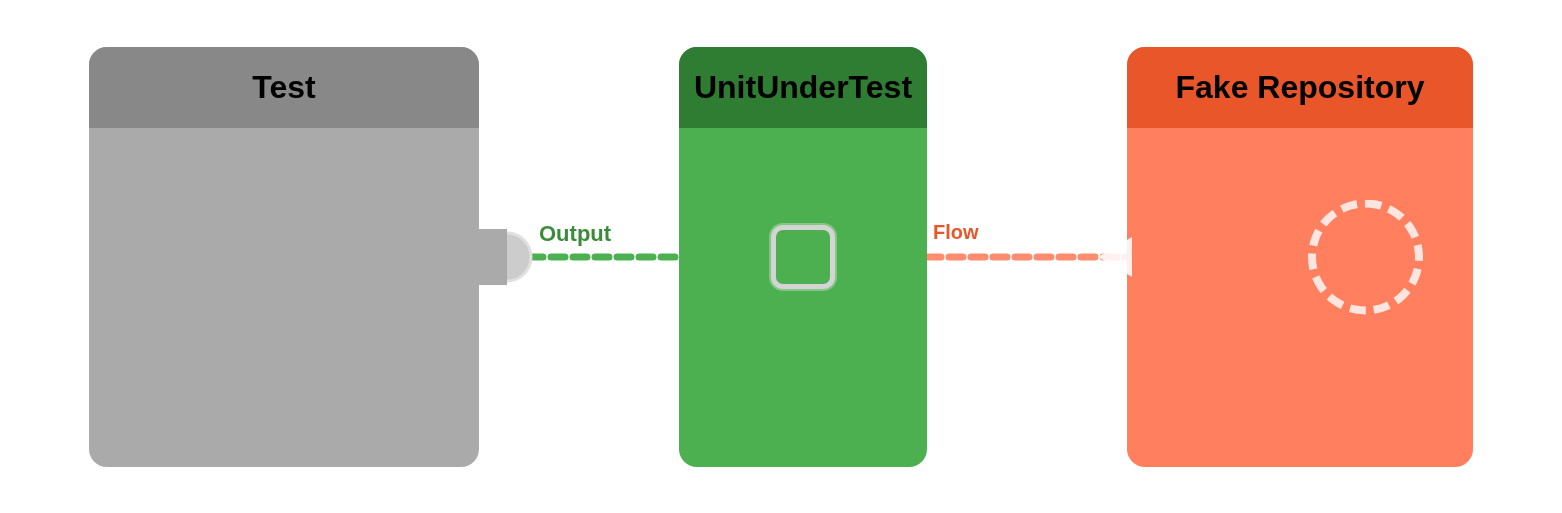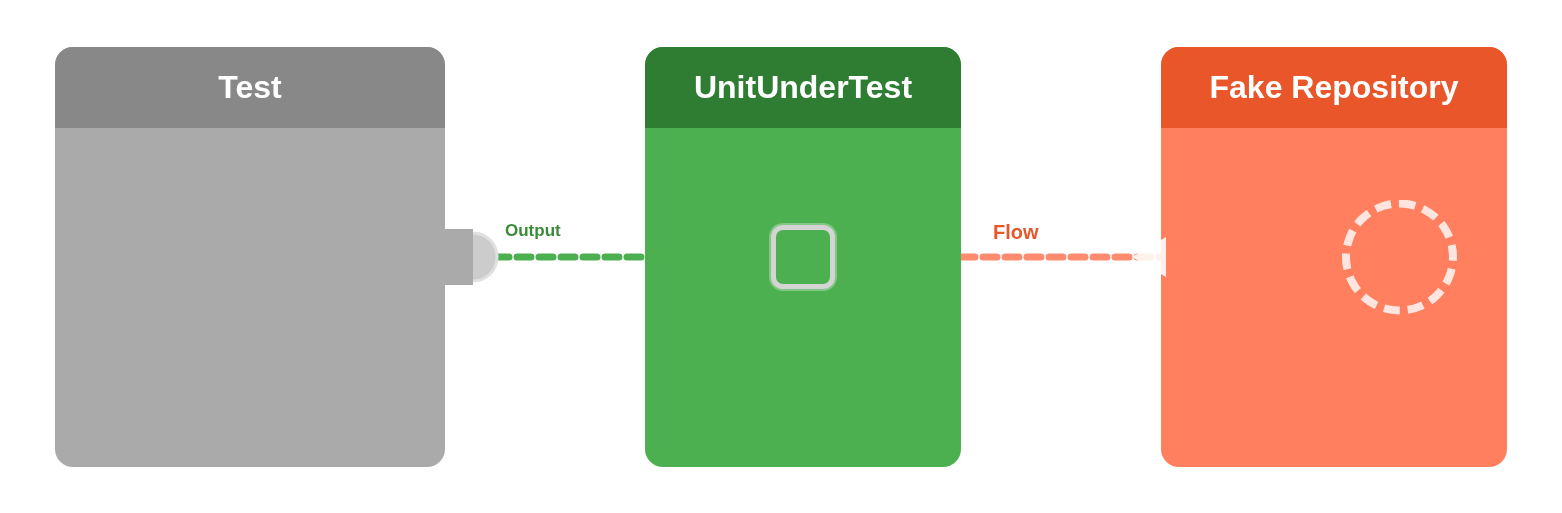--- a/index.html
+++ b/index.html
@@ -33,38 +33,38 @@
       flex-shrink: 0;
     }
 
     .box-test {
       width: 390px;
       height: 420px;
       background: #aaaaaa;
     }
 
     .box-unit {
-      width: 316px;
+      width: 248px;
       height: 420px;
       background: #4caf50;
     }
 
     .box-fake {
       width: 346px;
       height: 420px;
       background: #ff7f5e;
     }
 
     .box-header {
       width: 100%;
       padding: 22px 0;
       text-align: center;
       font-size: 32px;
       font-weight: 600;
-      color: #ffffff;
+      color: #000000;
     }
 
     .box-test .box-header {
       background: #888888;
     }
 
     .box-unit .box-header {
       background: #2e7d32;
     }
 
@@ -88,38 +88,38 @@
 
       <circle cx="28" cy="28" r="24" fill="#cccccc" stroke="#e0e0e0" stroke-width="3"></circle>
 
       <rect x="0" y="0" width="28" height="56" fill="#aaaaaa"></rect>
     </svg>
 
     <svg style="position:absolute; left:50px; top:50%; transform:translateY(-50%); width:150px; height:14px;">
       <line x1="0" y1="7" x2="150" y2="7" stroke="#4caf50" stroke-width="7" stroke-dasharray="14,8" stroke-linecap="round"></line>
     </svg>
 
-    <span style="position:absolute; top:4px; left:60px; color:#3a8c3a; font-size:17px; font-weight:600; white-space:nowrap;">Output</span>
+    <span style="position:absolute; top:4px; left:60px; color:#3a8c3a; font-size:22px; font-weight:600; white-space:nowrap;">Output</span>
   </div>
 
   <div style="position:relative;">
     <div class="box box-unit">
       <div class="box-header">UnitUnderTest</div>
     </div>
 
     <div style="position:absolute; width:64px; height:64px; background:#4caf50; border:5px solid #d4d4d4; border-radius:12px; top:50%; left:50%; transform:translate(-50%,-50%); z-index:10; box-shadow:0 0 0 2px rgba(255,255,255,0.3);"></div>
   </div>
 
   <div style="position:relative; width:200px; height:80px; display:flex; align-items:center;">
 
     <svg style="position:absolute; left:0; top:50%; transform:translateY(-50%); width:200px; height:14px;">
       <line x1="0" y1="7" x2="200" y2="7" stroke="#ff8c6e" stroke-width="7" stroke-dasharray="14,8" stroke-linecap="round"></line>
     </svg>
 
-    <span style="position:absolute; top:4px; left:32px; color:#e8562a; font-size:20px; font-weight:700; white-space:nowrap;">Flow</span>
+    <span style="position:absolute; top:4px; left:6px; color:#e8562a; font-size:20px; font-weight:700; white-space:nowrap;">Flow</span>
 
     <div style="position:absolute; right:-5px; top:50%; transform:translateY(-50%);
                 width:0; height:0;
                 border-top: 20px solid transparent;
                 border-bottom: 20px solid transparent;
                 border-right: 34px solid rgba(255,255,255,0.88);
                 z-index:6;"></div>
   </div>
 
   <div class="box box-fake" style="position:relative;">

